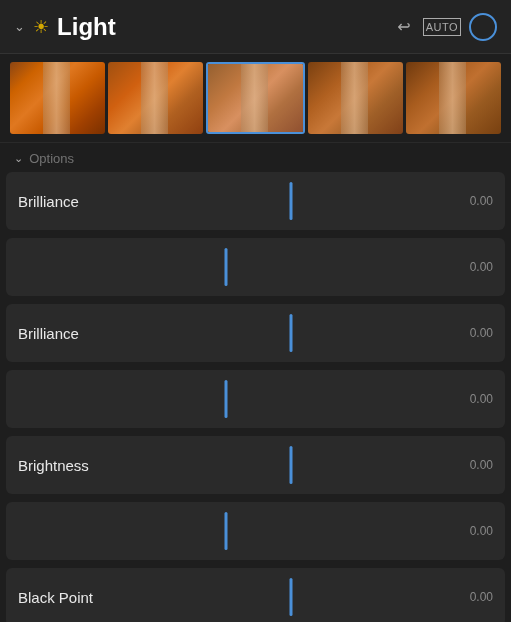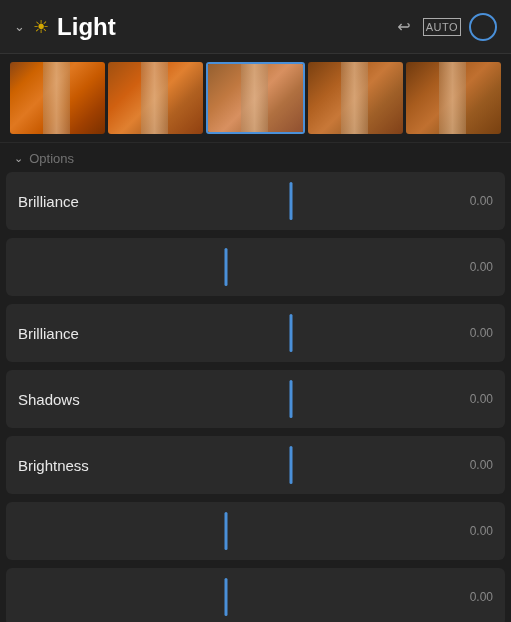--- a/index.html
+++ b/index.html
@@ -269,21 +269,20 @@
 
     <div class="slider-row">
       <span class="slider-label">Brilliance</span>
       <div class="slider-track-area">
         <div class="slider-line"></div>
       </div>
       <span class="slider-value">0.00</span>
     </div>
 
     <div class="slider-row">
-      <span class="slider-label">Shadows</span>
       <div class="slider-track-area">
         <div class="slider-line"></div>
       </div>
       <span class="slider-value">0.00</span>
     </div>
 
     <div class="slider-row">
       <span class="slider-label">Brightness</span>
       <div class="slider-track-area">
         <div class="slider-line"></div>
@@ -292,20 +291,21 @@
     </div>
 
     <div class="slider-row">
       <div class="slider-track-area">
         <div class="slider-line"></div>
       </div>
       <span class="slider-value">0.00</span>
     </div>
 
     <div class="slider-row">
+      <span class="slider-label">Black Point</span>
       <div class="slider-track-area">
         <div class="slider-line"></div>
       </div>
       <span class="slider-value">0.00</span>
     </div>
 
   </div>
 </div>
 
 </body></html>

